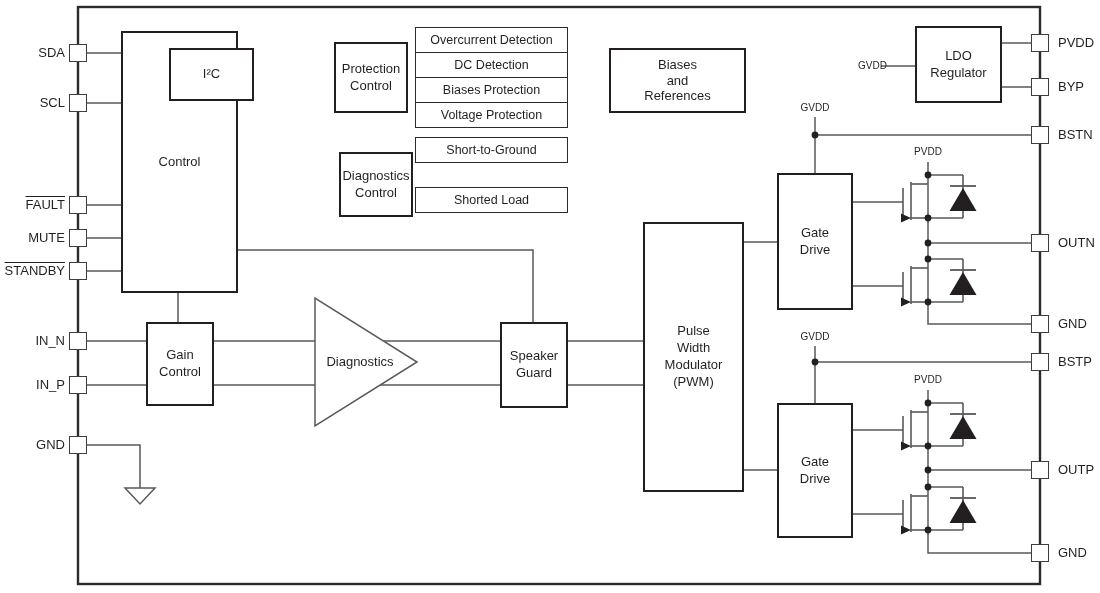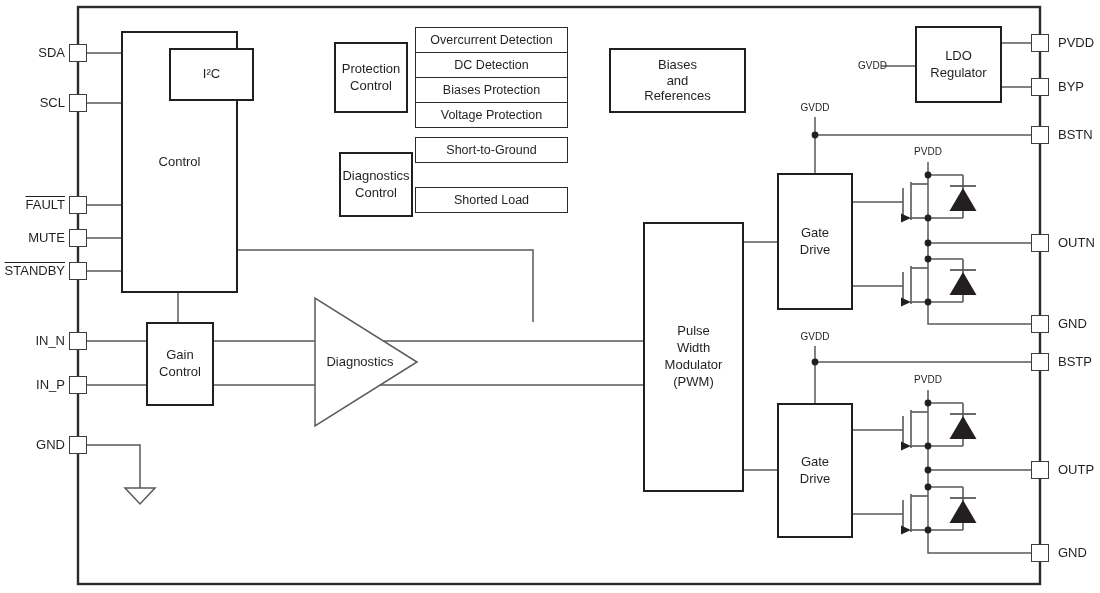--- a/index.html
+++ b/index.html
@@ -152,20 +152,24 @@
 Regulator</span>
   </div>
 
   <div class="block" style="left:146px;top:322px;width:68px;height:84px;">
     <span>Gain
 Control</span>
   </div>
 
   <div class="float-label" style="left:318px;top:355px;width:84px;">Diagnostics</div>
 
+  <div class="block" style="left:500px;top:322px;width:68px;height:86px;">
+    <span>Speaker
+Guard</span>
+  </div>
 
   <div class="block" style="left:643px;top:222px;width:101px;height:270px;">
     <span>Pulse
 Width
 Modulator
 (PWM)</span>
   </div>
 
   <div class="block" style="left:777px;top:173px;width:76px;height:137px;">
     <span>Gate

